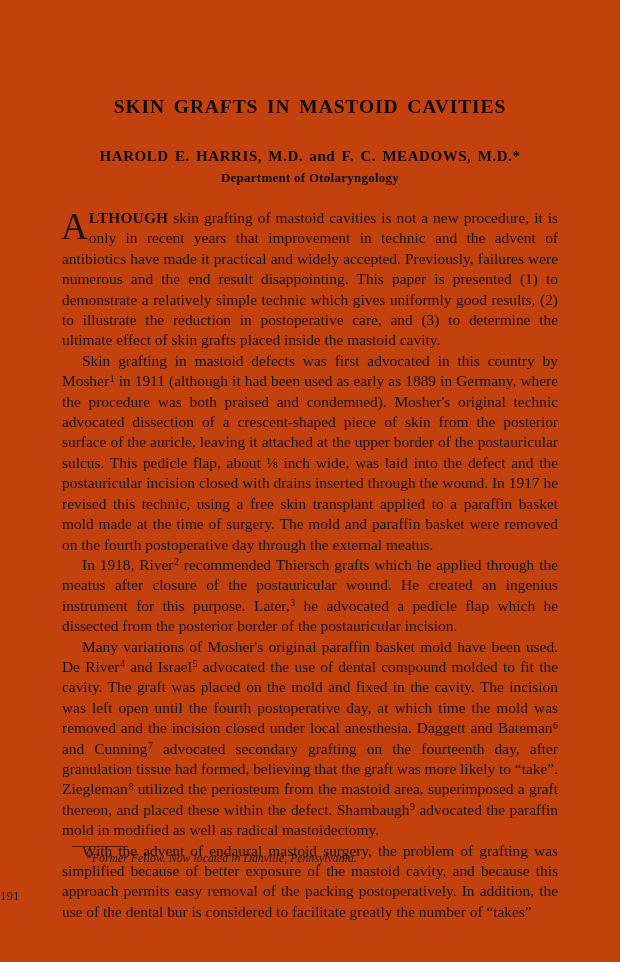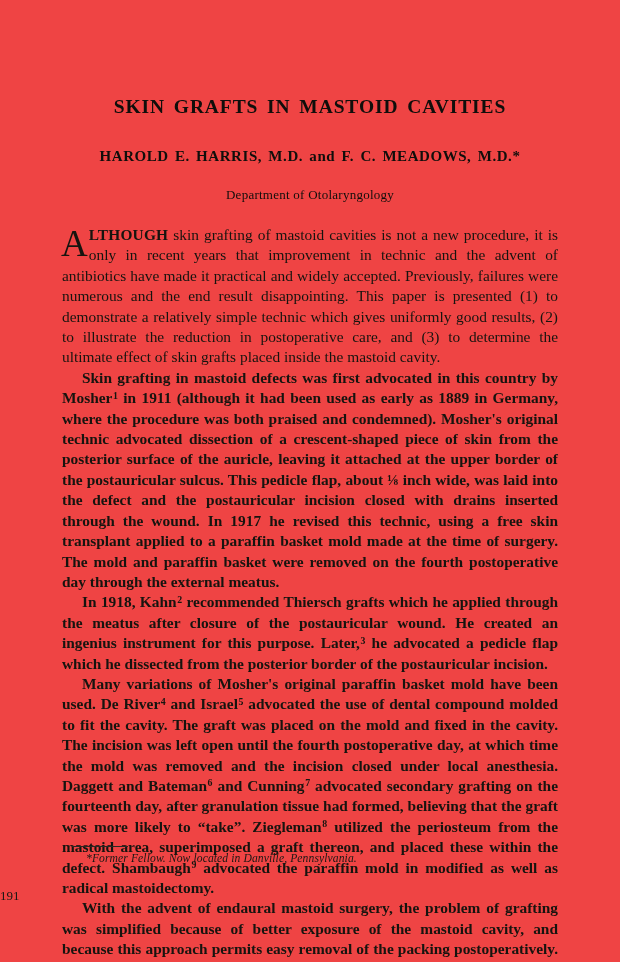--- a/index.html
+++ b/index.html
@@ -11,21 +11,21 @@
     width: 620px;
     height: 962px;
     overflow: hidden;
     font-family: "Liberation Serif", "DejaVu Serif", serif;
     color: #15130f;
   }
   .page {
     position: relative;
     width: 620px;
     height: 962px;
-    background: #ef4444;
+    background: #c2410c;
   }
   .content {
     position: absolute;
     left: 62px;
     top: 0;
     width: 496px;
   }
   .title {
     margin-top: 96px;
     text-align: center;
@@ -38,42 +38,41 @@
   .authors {
     margin-top: 30px;
     text-align: center;
     font-size: 15px;
     font-weight: bold;
     letter-spacing: 0.55px;
     word-spacing: 2px;
     color: #100e0b;
   }
   .dept {
-    margin-top: 22px;
+    margin-top: 5px;
     text-align: center;
     font-size: 13px;
-    font-weight: normal;
+    font-weight: bold;
     letter-spacing: 0.25px;
     color: #100e0b;
   }
   .body-block {
     margin-top: 22px;
   }
   p.para {
     margin: 0;
     text-align: justify;
     text-justify: inter-word;
     font-size: 15.4px;
     line-height: 20.4px;
     hyphens: none;
     color: #16140f;
   }
   p.para + p.para {
     text-indent: 20px;
-    font-weight: bold;
   }
   p.first {
     text-indent: 0;
   }
   
   .dropcap {
     float: left;
     font-size: 37px;
     line-height: 33px;
     font-weight: normal;
@@ -138,21 +137,21 @@
     <div class="dept">Department of Otolaryngology</div>
 
     <div class="body-block">
 
       <p class="para first">
         <span class="dropcap">A</span><span class="smallcaps-run">LTHOUGH</span><span> skin grafting of mastoid cavities is not a new procedure, it is only in recent years that improvement in technic and the advent of antibiotics have made it practical and widely accepted. Previously, failures were numerous and the end result disappointing. This paper is presented (1) to demonstrate a relatively simple technic which gives uniformly good results, (2) to illustrate the reduction in postoperative care, and (3) to determine the ultimate effect of skin grafts placed inside the mastoid cavity.</span>
       </p>
 
       <p class="para"><span>Skin grafting in mastoid defects was first advocated in this country by Mosher</span><sup>1</sup><span> in 1911 (although it had been used as early as 1889 in Germany, where the procedure was both praised and condemned). Mosher's original technic advocated dissection of a crescent-shaped piece of skin from the posterior surface of the auricle, leaving it attached at the upper border of the postauricular sulcus. This pedicle flap, about </span><span class="frac">⅛</span><span> inch wide, was laid into the defect and the postauricular incision closed with drains inserted through the wound. In 1917 he revised this technic, using a free skin transplant applied to a paraffin basket mold made at the time of surgery. The mold and paraffin basket were removed on the fourth postoperative day through the external meatus.</span></p>
 
-      <p class="para"><span>In 1918, Kahn</span><sup>2</sup><span> recommended Thiersch grafts which he applied through the meatus after closure of the postauricular wound. He created an ingenius instrument for this purpose. Later,</span><sup>3</sup><span> he advocated a pedicle flap which he dissected from the posterior border of the postauricular incision.</span></p>
+      <p class="para"><span>In 1918, River</span><sup>2</sup><span> recommended Thiersch grafts which he applied through the meatus after closure of the postauricular wound. He created an ingenius instrument for this purpose. Later,</span><sup>3</sup><span> he advocated a pedicle flap which he dissected from the posterior border of the postauricular incision.</span></p>
 
       <p class="para"><span>Many variations of Mosher's original paraffin basket mold have been used. De River</span><sup>4</sup><span> and Israel</span><sup>5</sup><span> advocated the use of dental compound molded to fit the cavity. The graft was placed on the mold and fixed in the cavity. The incision was left open until the fourth postoperative day, at which time the mold was removed and the incision closed under local anesthesia. Daggett and Bateman</span><sup>6</sup><span> and Cunning</span><sup>7</sup><span> advocated secondary grafting on the fourteenth day, after granulation tissue had formed, believing that the graft was more likely to “take”. Ziegleman</span><sup>8</sup><span> utilized the periosteum from the mastoid area, superimposed a graft thereon, and placed these within the defect. Shambaugh</span><sup>9</sup><span> advocated the paraffin mold in modified as well as radical mastoidectomy.</span></p>
 
       <p class="para"><span>With the advent of endaural mastoid surgery, the problem of grafting was simplified because of better exposure of the mastoid cavity, and because this approach permits easy removal of the packing postoperatively. In addition, the use of the dental bur is considered to facilitate greatly the number of “takes”</span></p>
 
     </div>
   </div>
 
   <div class="footnote-wrap">
     <div class="footnote-rule"></div>

